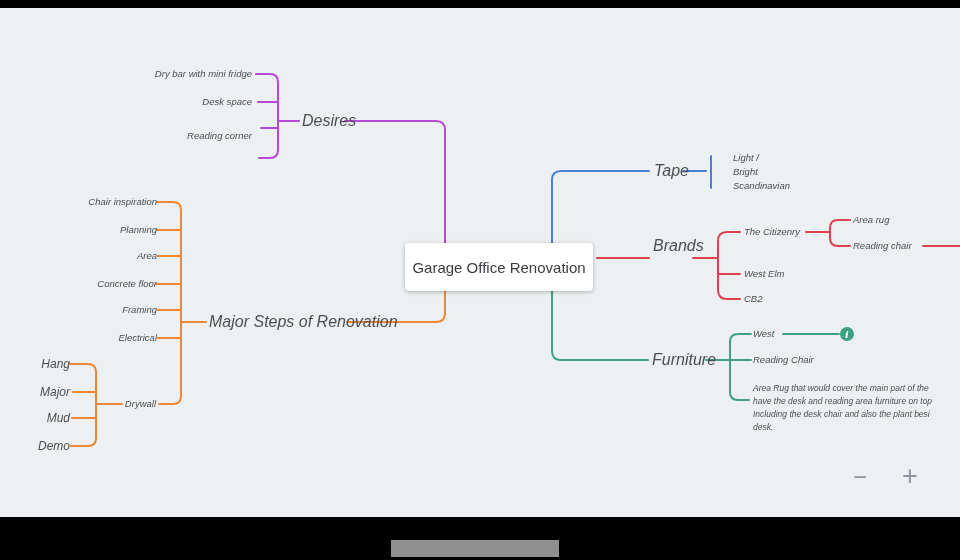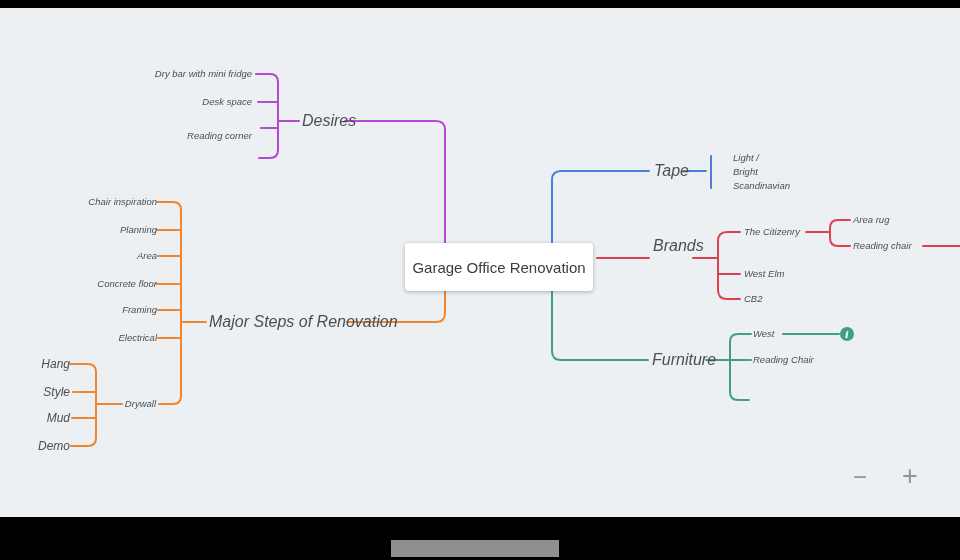--- a/index.html
+++ b/index.html
@@ -77,39 +77,43 @@
 
   <div class="node t-main" style="left:209px;top:322px">Major Steps of Renovation</div>
   <div class="node t-child r" style="right:803px;top:202px">Chair inspiration</div>
   <div class="node t-child r" style="right:803px;top:230px">Planning</div>
   <div class="node t-child r" style="right:803px;top:256px">Area</div>
   <div class="node t-child r" style="right:803px;top:284px">Concrete floor</div>
   <div class="node t-child r" style="right:803px;top:310px">Framing</div>
   <div class="node t-child r" style="right:803px;top:338px">Electrical</div>
   <div class="node t-child r" style="right:804px;top:404px">Drywall</div>
   <div class="node t-small r" style="right:890px;top:364px">Hang</div>
-  <div class="node t-small r" style="right:890px;top:392px">Style</div>
+  <div class="node t-small r" style="right:890px;top:392px">Major</div>
   <div class="node t-small r" style="right:890px;top:418px">Mud</div>
   <div class="node t-small r" style="right:890px;top:446px">Demo</div>
 
   <div class="node t-main" style="left:654px;top:171px">Tape</div>
   <div class="node t-child" style="left:733px;top:172px">Light /
 Bright
 Scandinavian</div>
 
   <div class="node t-main" style="left:653px;top:246px">Brands</div>
   <div class="node t-child" style="left:744px;top:232px">The Citizenry</div>
   <div class="node t-child" style="left:853px;top:220px">Area rug</div>
   <div class="node t-child" style="left:853px;top:246px">Reading chair</div>
   <div class="node t-child" style="left:744px;top:274px">West Elm</div>
   <div class="node t-child" style="left:744px;top:299px">CB2</div>
 
   <div class="node t-main" style="left:652px;top:360px">Furniture</div>
   <div class="node t-child" style="left:753px;top:334px">West</div>
   <div class="node t-child" style="left:753px;top:360px">Reading Chair</div>
+  <div class="node note" style="left:753px;top:408px">Area Rug that would cover the main part of the
+have the desk and reading area furniture on top
+Including the desk chair and also the plant besi
+desk.</div>
   <div class="info-icon">i</div>
 
   <div class="bar-top"></div>
   <div class="bar-bottom"></div>
   <div class="caption"></div>
 
   <button class="zoom-btn zoom-out">−</button>
   <button class="zoom-btn zoom-in">+</button>
 
 </div>

